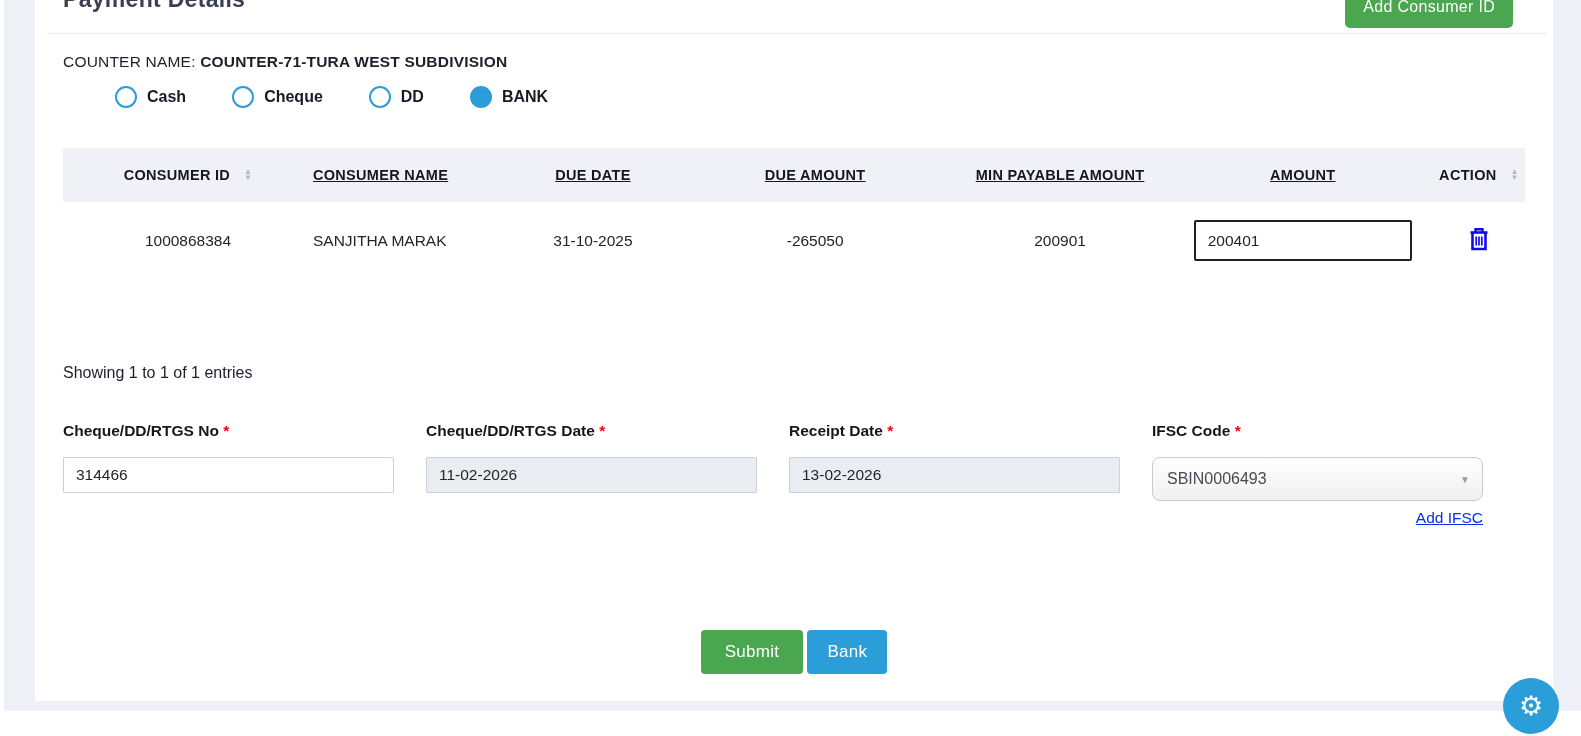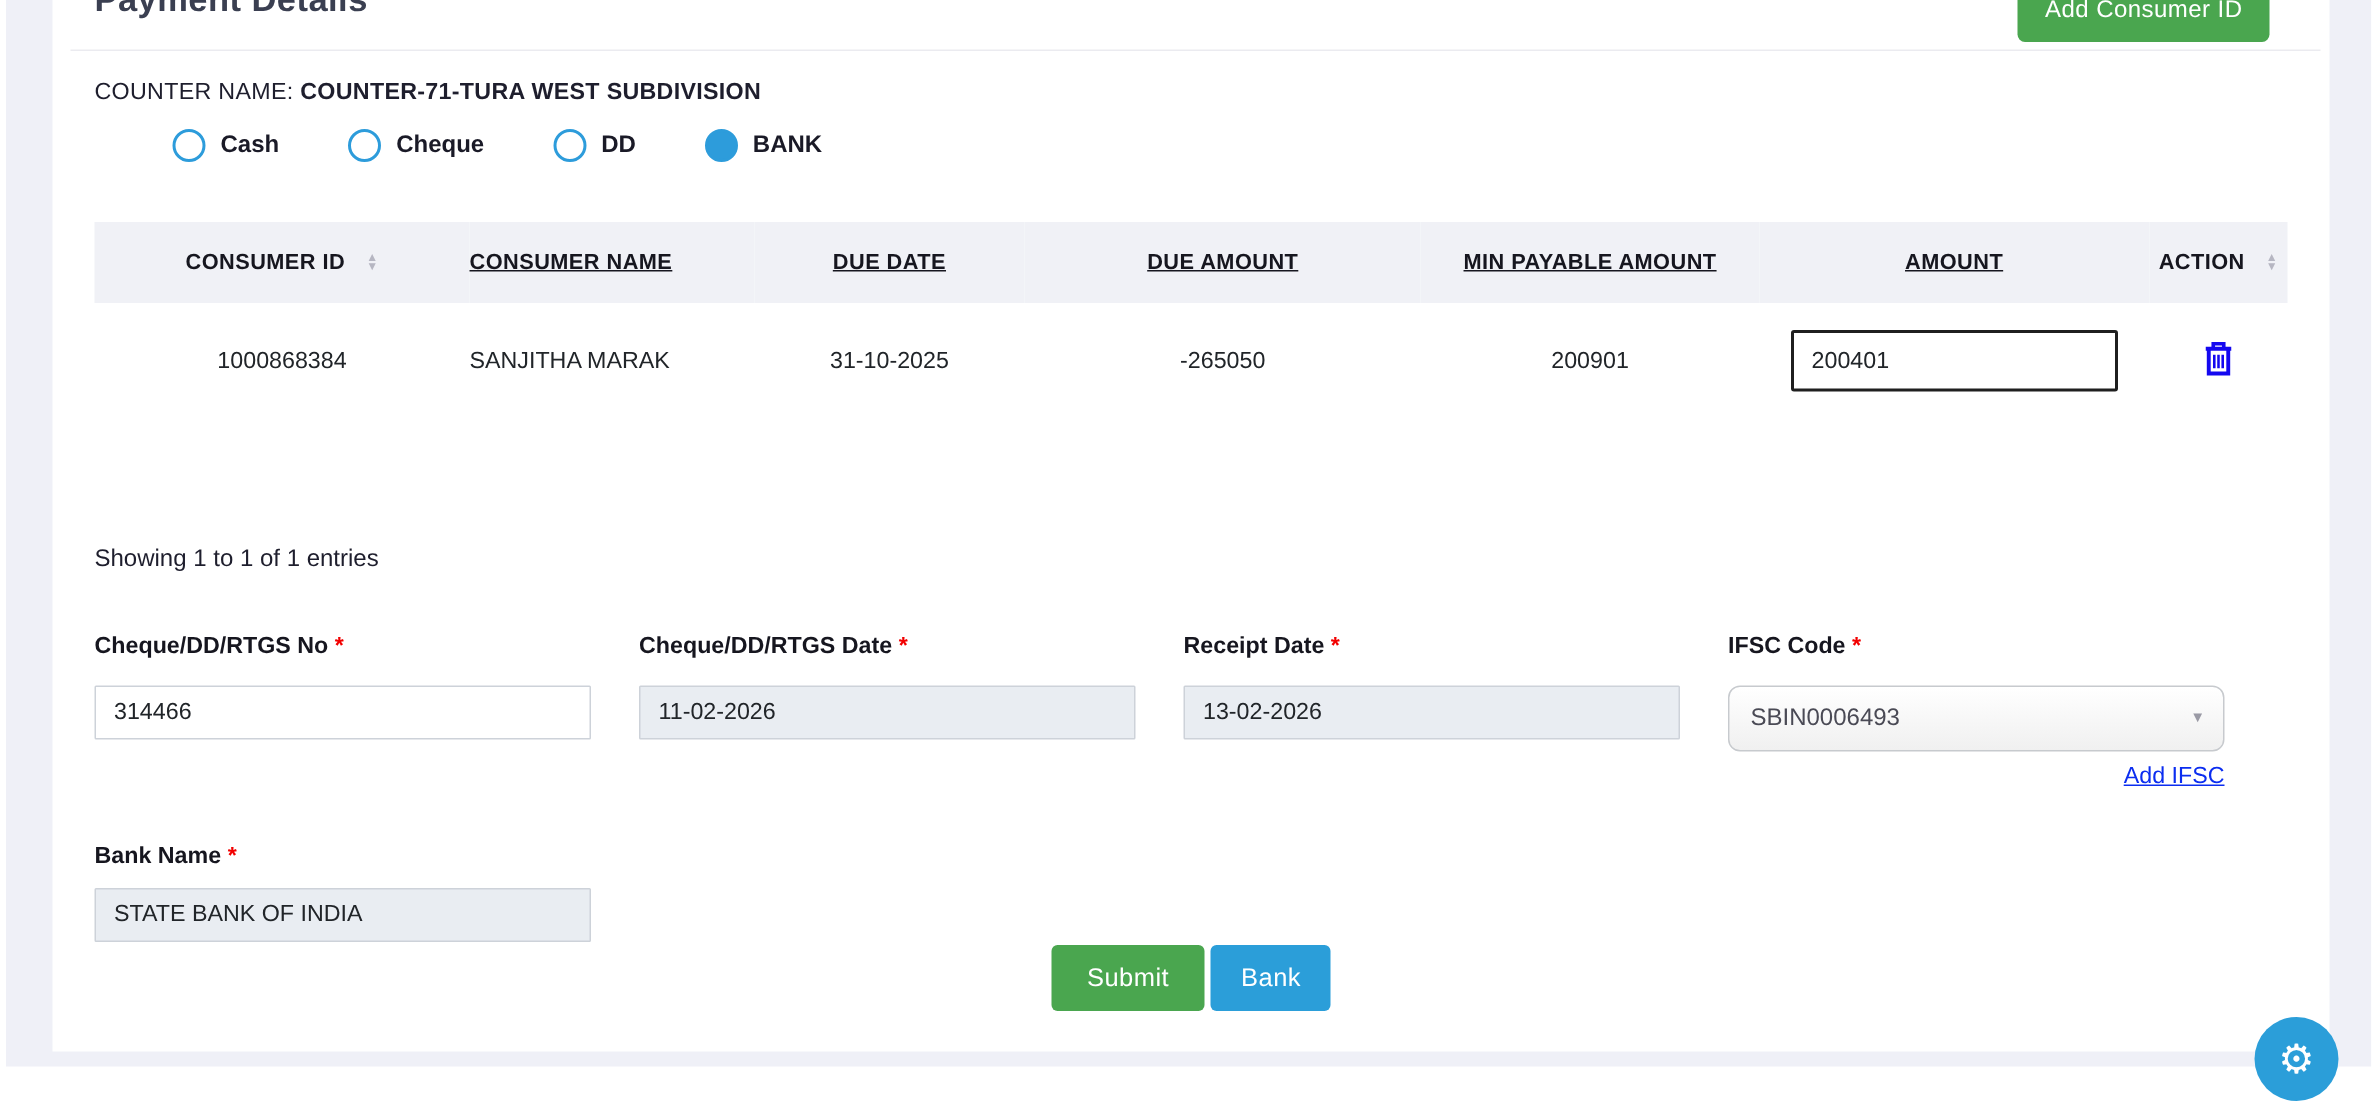--- a/index.html
+++ b/index.html
@@ -196,27 +196,20 @@
           <span>IFSC Code</span>
           <span class="req-star">*</span>
         </label>
         <div class="select-box">
           <span>SBIN0006493</span>
           <span class="select-arrow">▼</span>
         </div>
         <a class="add-ifsc-link">Add IFSC</a>
       </div>
 
-      <div class="form-field bank-field">
-        <label class="field-label">
-          <span>Bank Name</span>
-          <span class="req-star">*</span>
-        </label>
-        <input class="text-input disabled" readonly="" value="STATE BANK OF INDIA" style="">
-      </div>
     </div>
 
     <div class="action-row">
       <button class="btn btn-submit">Submit</button>
       <button class="btn btn-back">Bank</button>
     </div>
 
   </div>
 
   <button class="fab-settings">

